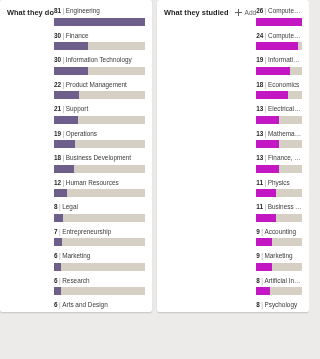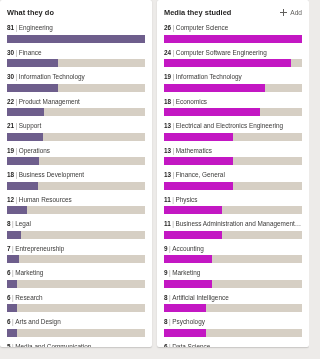--- a/index.html
+++ b/index.html
@@ -22,25 +22,25 @@
     box-sizing: border-box;
     background: #EDEBE9;
   }
 
   .card {
     background: #FFFFFF;
     border-radius: 2px;
     box-shadow: 0 0.6px 1.8px rgba(0,0,0,0.10), 0 0.3px 0.9px rgba(0,0,0,0.07);
     flex: 1 1 0;
     min-width: 0;
-    height: 347px;
+    height: 312px;
     box-sizing: border-box;
     padding: 6px 7px 0 7px;
     display: flex;
-    flex-direction: column;
+    flex-direction: row;
     overflow: hidden;
     position: relative;
   }
 
   .card-header {
     display: flex;
     align-items: center;
     justify-content: space-between;
     height: 13px;
     flex: 0 0 auto;
@@ -230,21 +230,21 @@
         <div class="row">
           <div class="row-label"><span class="count">5</span><span class="sep">|</span><span class="name">Media and Communication</span></div>
           <div class="bar-track">
             <div class="bar-fill" style="width: 6.17284%;"></div>
           </div>
         </div>
       </div>
     </div>
     <div class="card studied">
       <div class="card-header">
-        <div class="card-title">Media they studied</div>
+        <div class="card-title">What they studied</div>
         <div class="add-action">
           <span class="plus-icon"></span>
           <span class="add-label">Add</span>
         </div>
       </div>
       <div class="rows">
         <div class="row">
           <div class="row-label"><span class="count">26</span><span class="sep">|</span><span class="name">Computer Science</span></div>
           <div class="bar-track">
             <div class="bar-fill" style="width: 100%;"></div>

